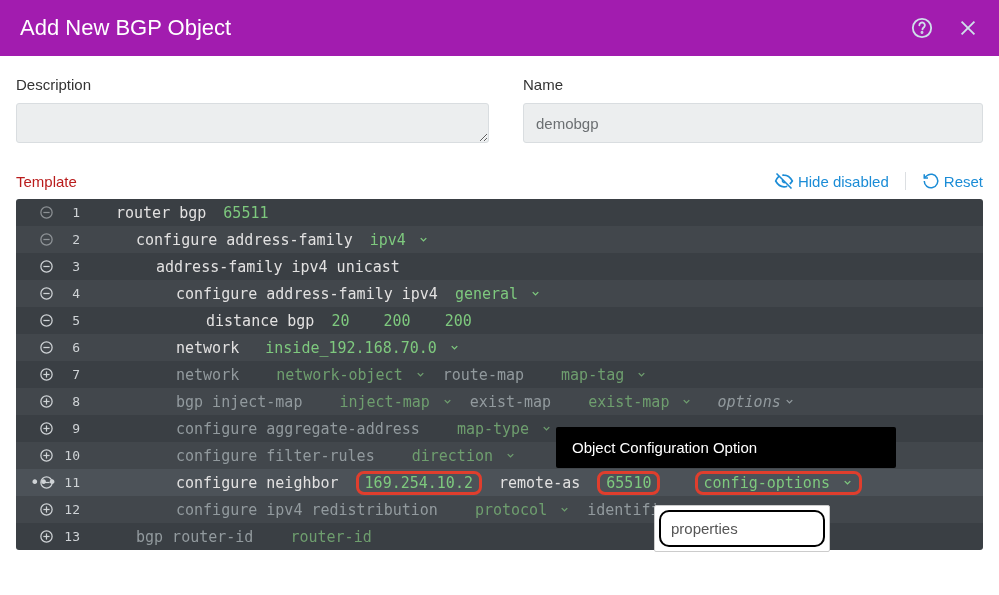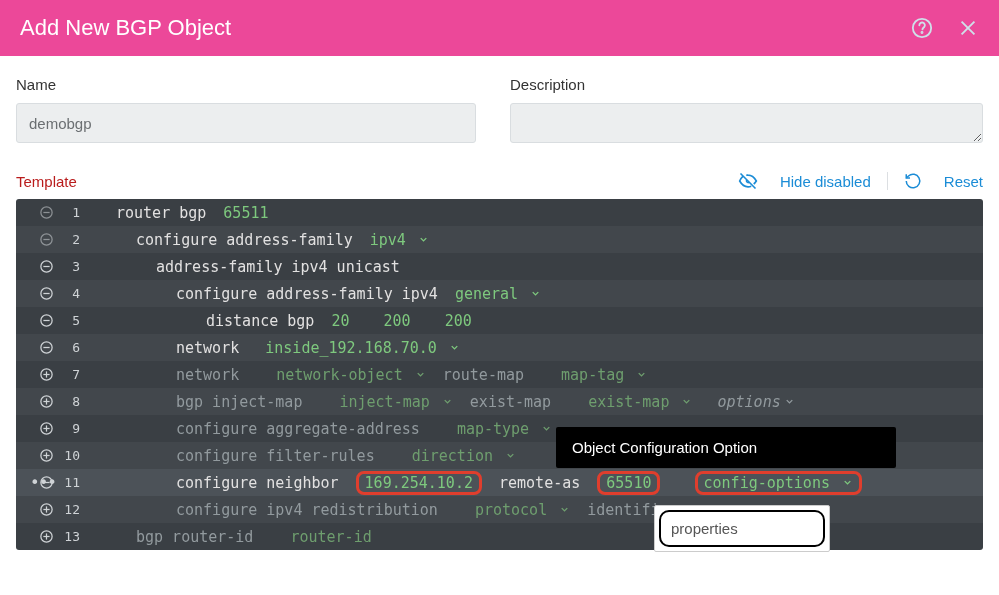--- a/index.html
+++ b/index.html
@@ -1,32 +1,32 @@
 <!DOCTYPE html>
 <html><head>
 <meta charset="utf-8">
 <style>
   * { box-sizing: border-box; margin: 0; padding: 0; }
   body { font-family: -apple-system, BlinkMacSystemFont, "Segoe UI", Arial, sans-serif; background: #fff; width: 999px; height: 595px; overflow: hidden; }
-  .modal-header { background: #ec4899; height: 56px; display: flex; align-items: center; justify-content: space-between; padding: 0 20px; }
+  .modal-header { background: #a21caf; height: 56px; display: flex; align-items: center; justify-content: space-between; padding: 0 20px; }
   .modal-title { color: #fff; font-size: 22px; font-weight: 400; }
   .modal-actions { display: flex; align-items: center; gap: 24px; }
   .icon-help, .icon-close { color: #cfe0ea; cursor: pointer; display: flex; }
   .body-area { padding: 20px 16px 0 16px; }
   .form-row { display: flex; gap: 34px; margin-bottom: 28px; }
   .form-col { display: flex; flex-direction: column; }
   .form-col.name { flex: 0 0 460px; }
   .form-col.desc { flex: 1; }
   .form-label { color: #333; font-size: 15px; margin-bottom: 10px; }
   .text-input { background: #eceeef; border: 1px solid #d9dde0; border-radius: 3px; height: 40px; padding: 0 12px; font-size: 15px; color: #6b6f72; }
   .textarea-input { background: #eceeef; border: 1px solid #d9dde0; border-radius: 3px; height: 40px; padding: 8px 12px; font-size: 15px; resize: both; color: #555; }
   .template-header { display: flex; justify-content: space-between; align-items: center; margin-bottom: 8px; }
   .template-label { color: #b91c1c; font-size: 15px; }
   .template-tools { display: flex; align-items: center; gap: 16px; }
-  .tool-link { color: #1b8cd6; font-size: 15px; cursor: pointer; display: flex; align-items: center; gap: 22px; }
+  .tool-link { color: #1b8cd6; font-size: 15px; cursor: pointer; display: flex; align-items: center; gap: 4px; }
   .tool-divider { width: 1px; height: 18px; background: #dcdfe2; }
   .editor { background: #3a3f44; border-radius: 3px; font-family: "SF Mono", Menlo, Consolas, monospace; font-size: 15px; color: #d7d7d7; position: relative; }
   .editor-row { display: flex; align-items: center; height: 27px; position: relative; }
   .editor-row.alt { background: #42474c; }
   .editor-row.highlight { background: #4c5258; }
   .gutter { width: 72px; display: flex; align-items: center; justify-content: flex-end; padding-right: 8px; gap: 8px; flex-shrink: 0; }
   .line-num { color: #cfd3d6; font-size: 13px; width: 18px; text-align: right; }
   .gutter-icon { width: 16px; height: 16px; display: flex; align-items: center; justify-content: center; color: #cfd3d6; }
   .more-dots { position: absolute; left: 14px; color: #cfd3d6; font-size: 16px; letter-spacing: -1px; }
   .code { padding-left: 28px; white-space: pre; display: flex; align-items: center; gap: 8px; }
@@ -63,27 +63,27 @@
       <svg width="22" height="22" viewBox="0 0 24 24" stroke="currentColor" stroke-width="2">
           <line x1="5" y1="5" x2="19" y2="19"></line>
           <line x1="19" y1="5" x2="5" y2="19"></line>
         </svg>
     </span>
   </div>
 </div>
 
 <div class="body-area">
   <div class="form-row">
+    <div class="form-col desc">
+      <label class="form-label">Description</label>
+      <textarea class="textarea-input" style=""></textarea>
+    </div>
     <div class="form-col name">
       <label class="form-label">Name</label>
       <input class="text-input" value="demobgp" style="">
-    </div>
-    <div class="form-col desc">
-      <label class="form-label">Description</label>
-      <textarea class="textarea-input" style=""></textarea>
     </div>
   </div>
 
   <div class="template-header">
     <div class="template-label">Template</div>
     <div class="template-tools">
       <div class="tool-link">
         <svg width="20" height="20" viewBox="0 0 24 24" fill="none" stroke="#1b8cd6" stroke-width="2">
             <path d="M3 3l18 18"></path>
             <path d="M10.6 10.6a2 2 0 0 0 2.8 2.8"></path>

